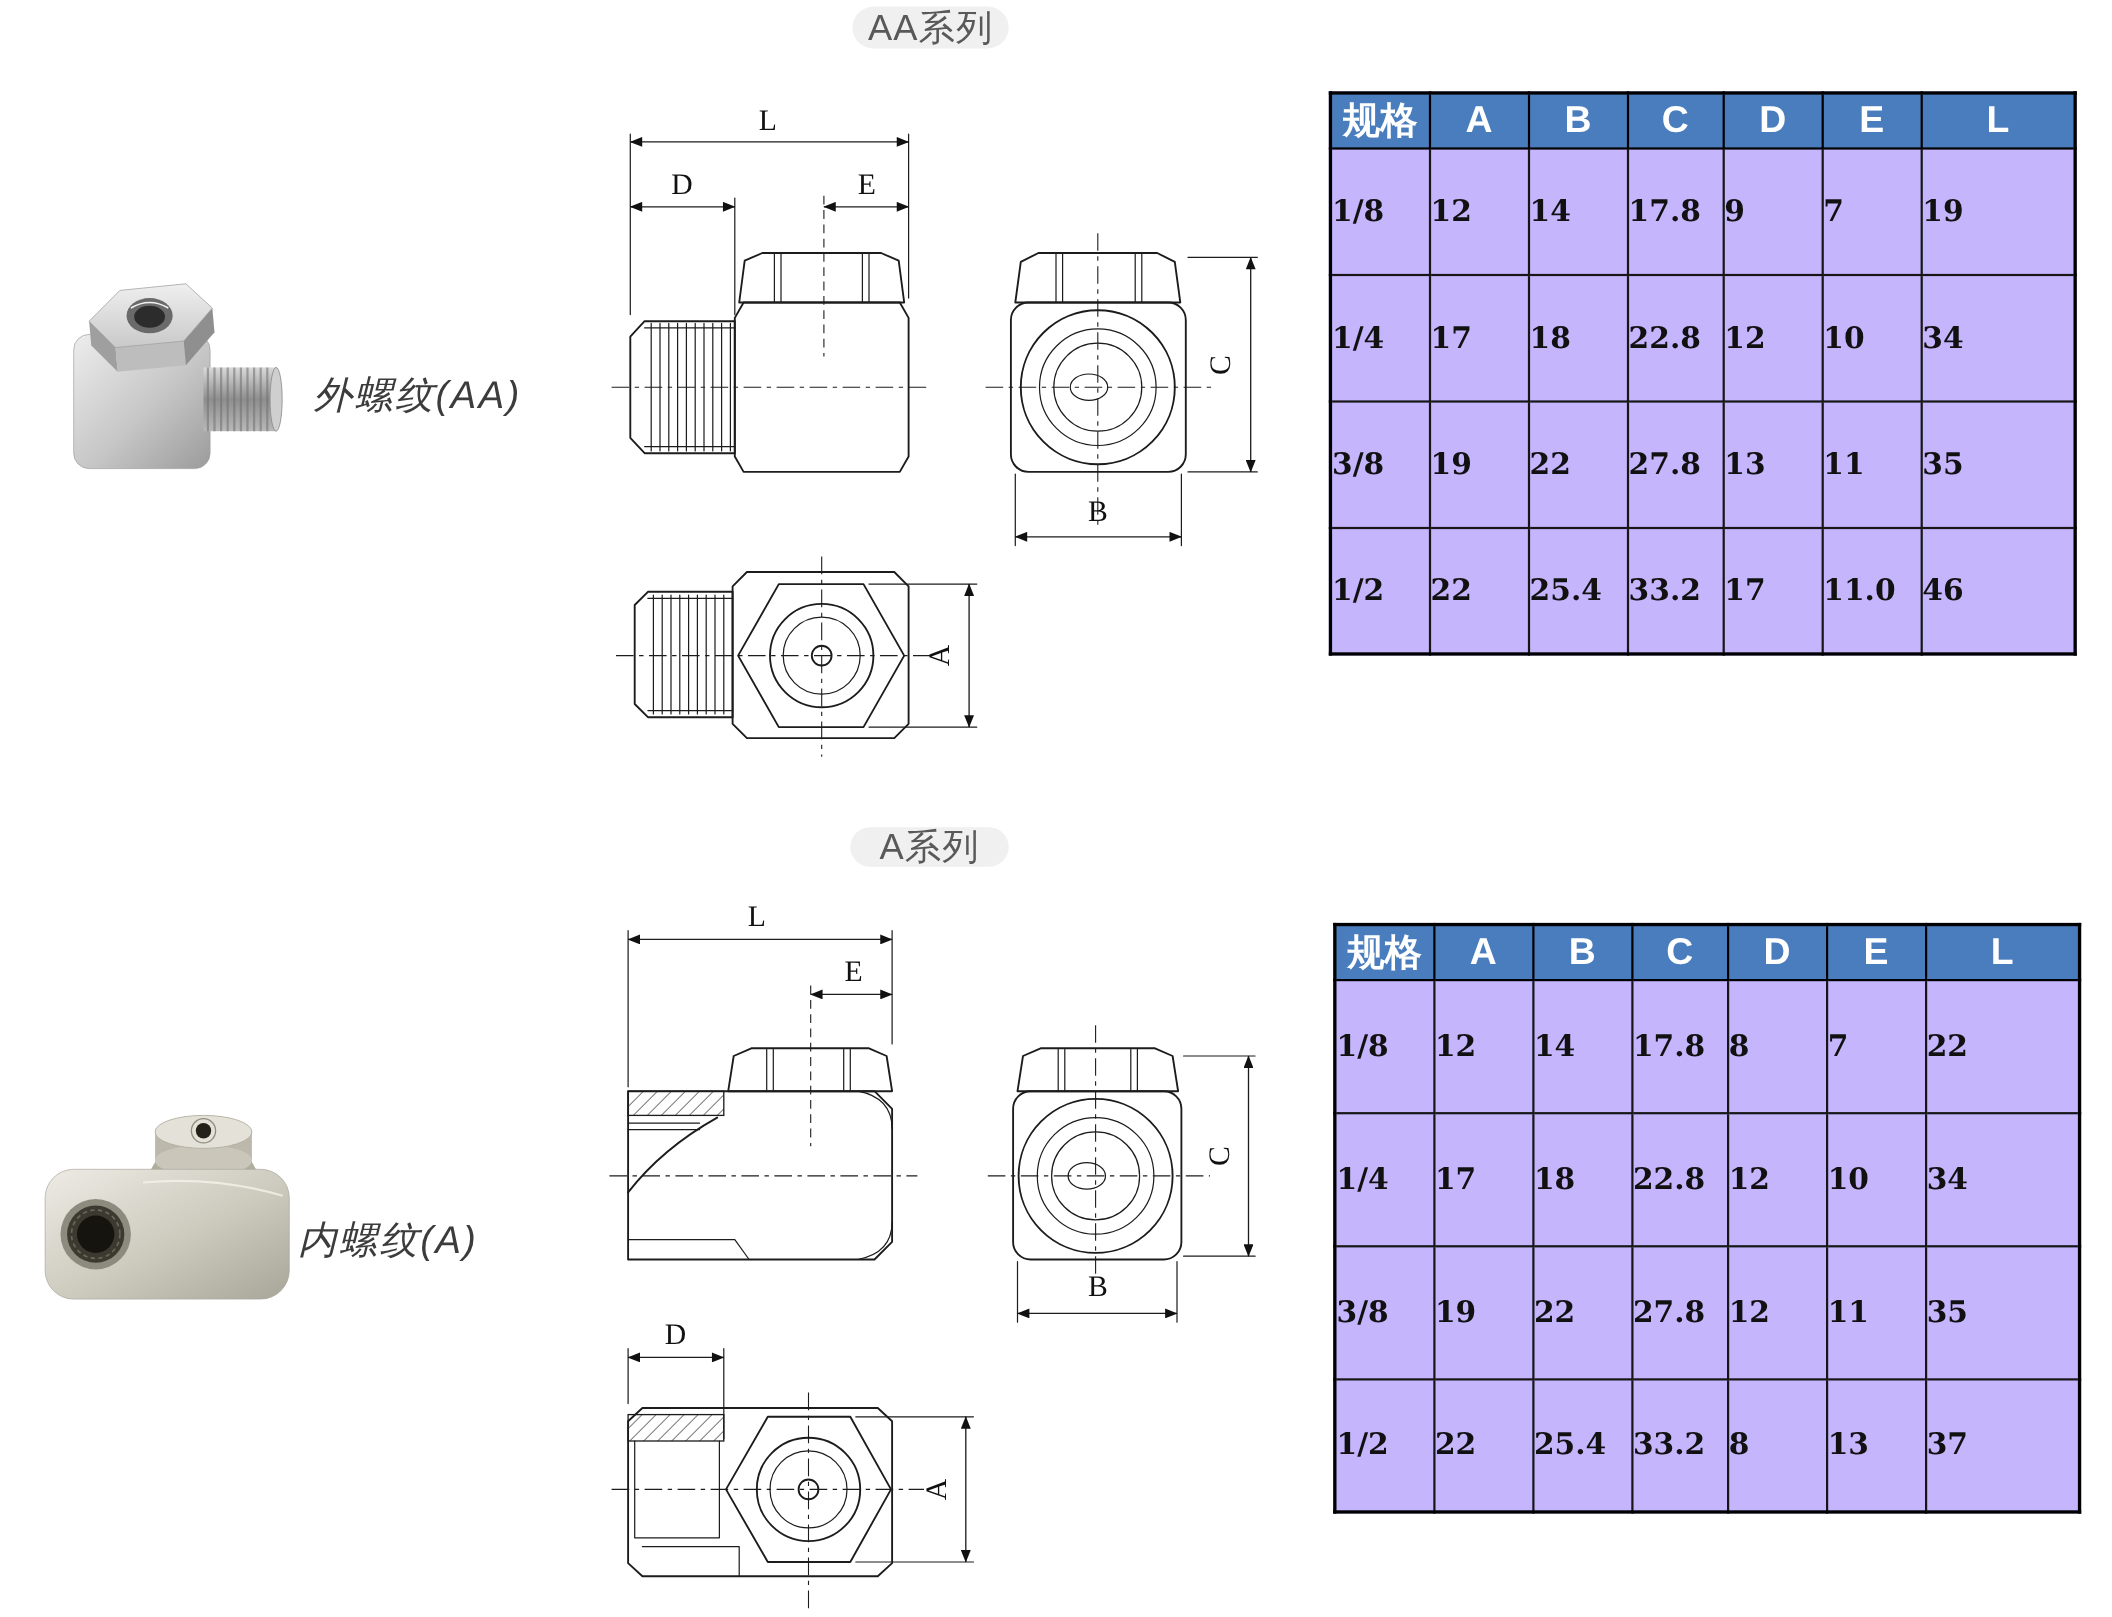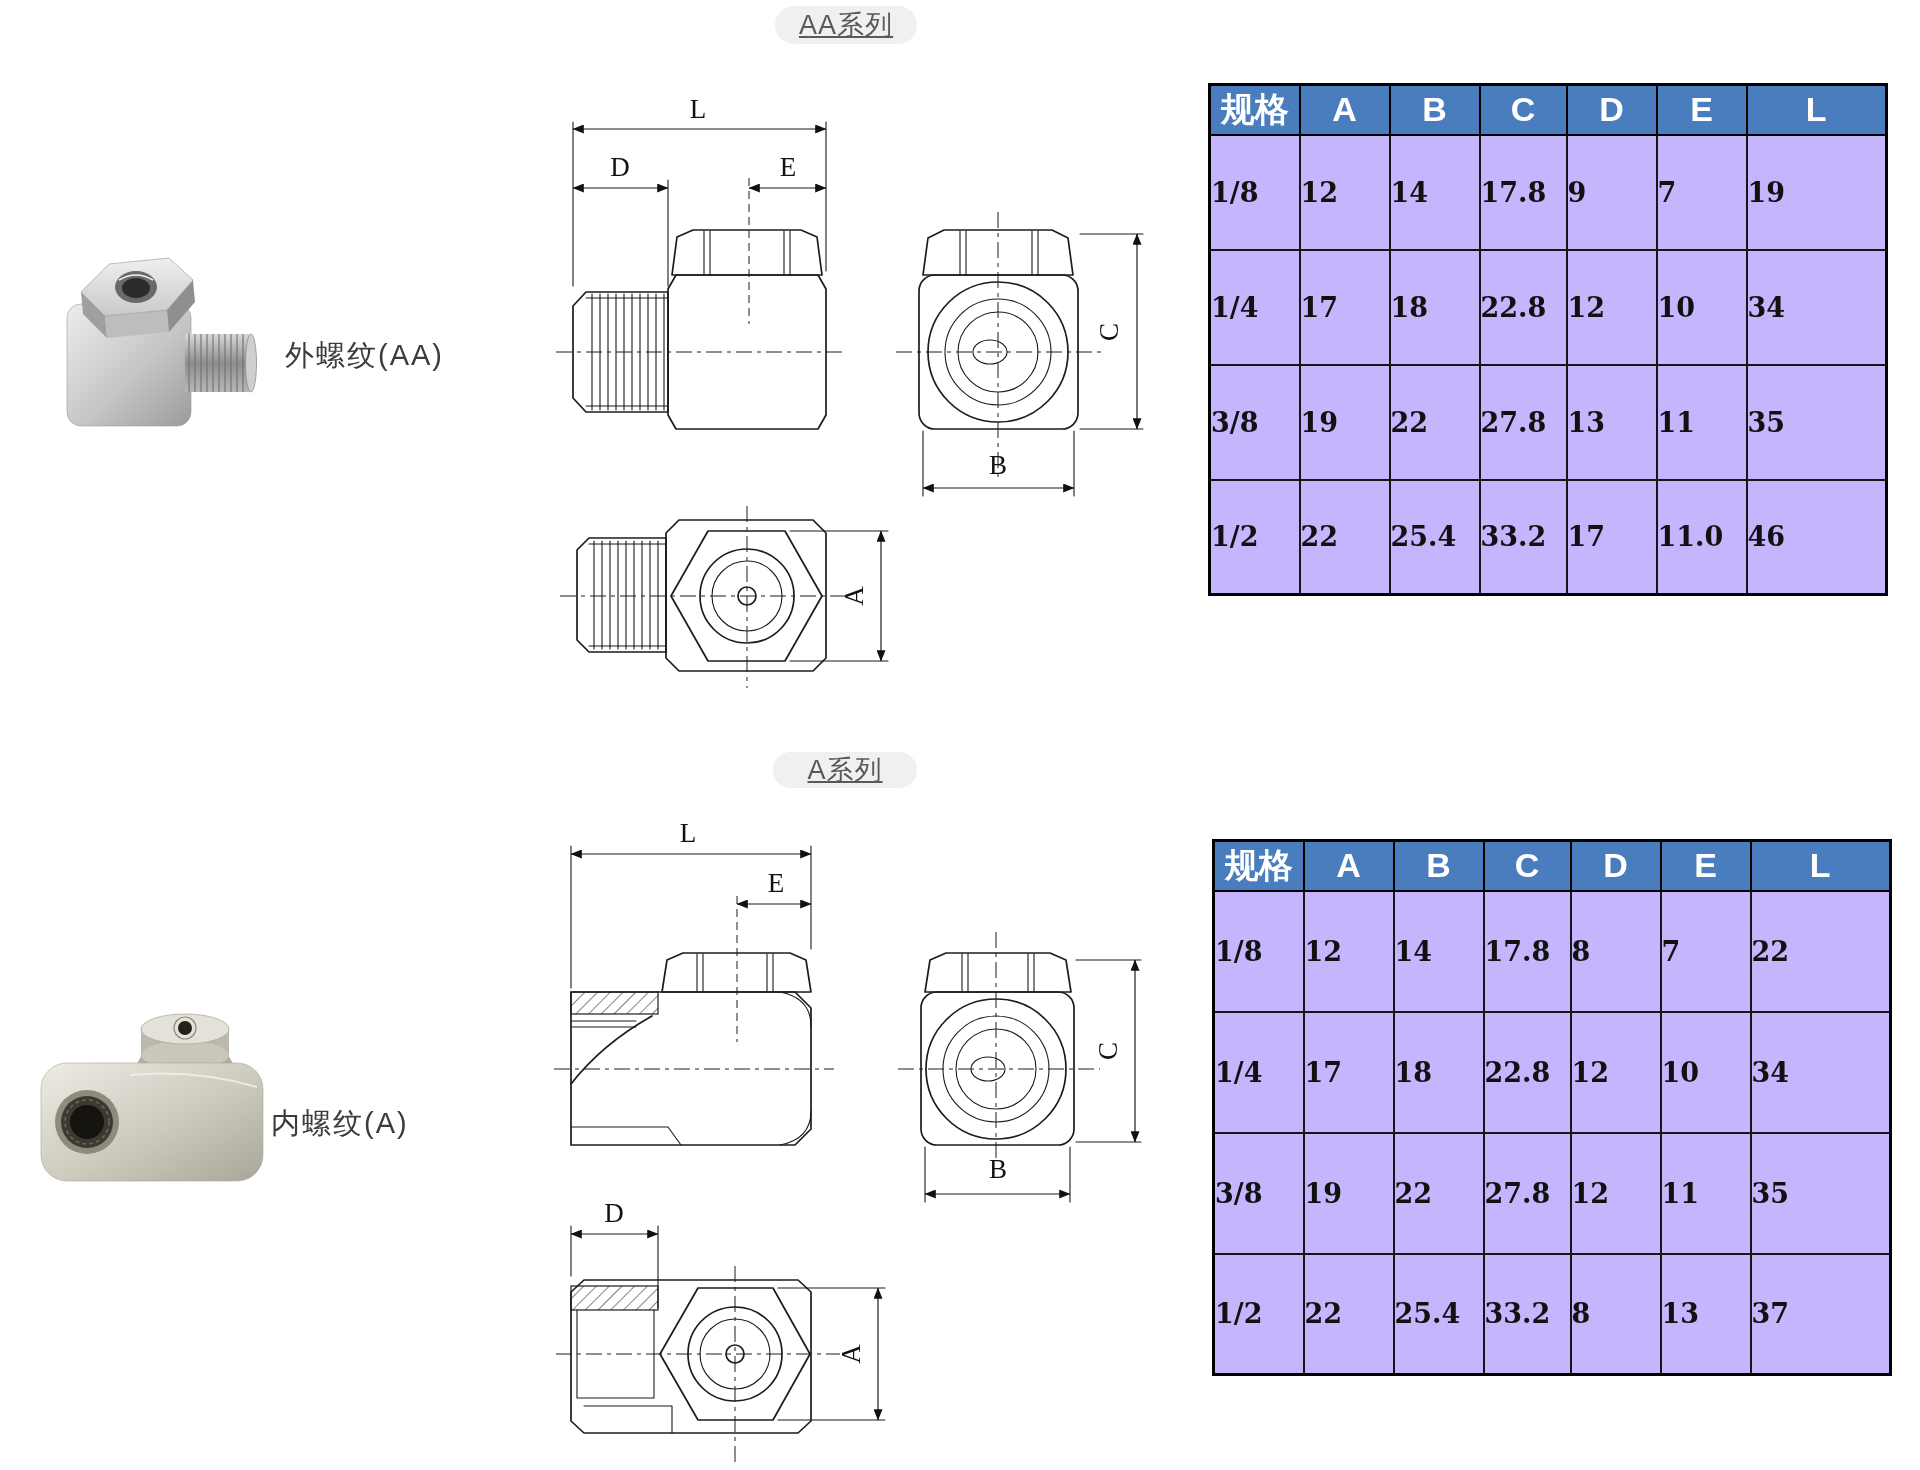--- a/index.html
+++ b/index.html
@@ -5,29 +5,29 @@
   :root{
     --header-bg:#4a7dbe; --header-text:#ffffff; --table-border:#000000;
     --badge-bg:#f0f0f0; --badge-text:#595959; --label-text:#3c3c3c; --line:#1c1c1c;
   }
   *{box-sizing:border-box;margin:0;padding:0;}
   body{background:#ffffff;font-family:"Liberation Sans",sans-serif;}
   .canvas{position:relative;width:1920px;height:1470px;background:#ffffff;overflow:hidden;}
 
   .badge{position:absolute;background:var(--badge-bg);color:var(--badge-text);
     border-radius:20px;display:flex;align-items:center;justify-content:center;
-    font-size:27px;letter-spacing:1px;text-decoration:underline;}
+    font-size:33px;letter-spacing:1px;}
   .badge-aa{left:775px;top:6px;width:142px;height:38px;}
   .badge-a{left:773px;top:752px;width:144px;height:36px;}
 
   .photo{position:absolute;}
   .photo-aa{left:57px;top:242px;width:211px;height:193px;}
   .photo-a{left:35px;top:995px;width:235px;height:205px;}
 
-  .photo-label{position:absolute;color:var(--label-text);font-size:29px;letter-spacing:2px;white-space:nowrap;}
+  .photo-label{position:absolute;color:var(--label-text);font-size:35px;letter-spacing:2px;white-space:nowrap;font-style:italic;}
   .label-aa{left:285px;top:336px;}
   .label-a{left:271px;top:1104px;}
 
   .drawing{position:absolute;overflow:visible;}
   .drawing-aa{left:540px;top:60px;width:640px;height:640px;}
   .drawing-a{left:540px;top:820px;width:640px;height:650px;}
   .drawing .ln{fill:none;stroke:var(--line);stroke-width:1.7;stroke-linejoin:round;stroke-linecap:round;}
   .drawing .thin{fill:none;stroke:var(--line);stroke-width:1.1;stroke-linecap:round;}
   .drawing .cl{fill:none;stroke:var(--line);stroke-width:1;stroke-dasharray:16 5 4 5;}
   .drawing .dash{fill:none;stroke:var(--line);stroke-width:1;stroke-dasharray:8 5;}

